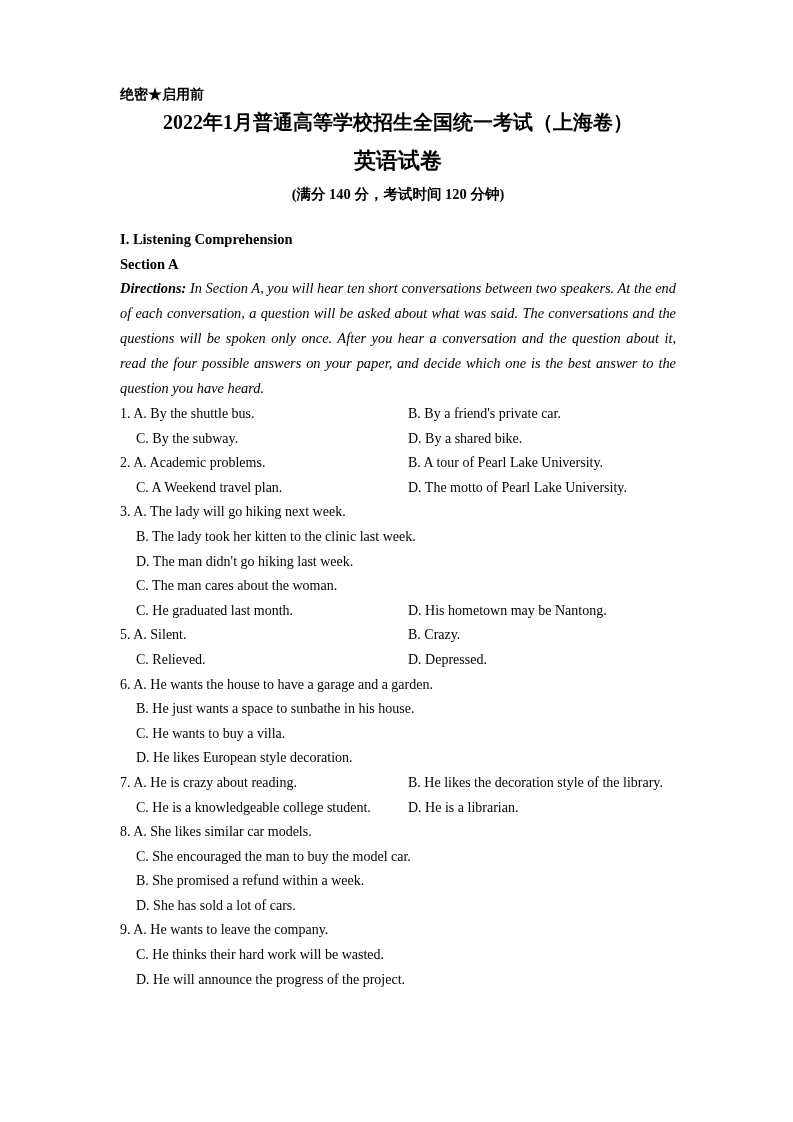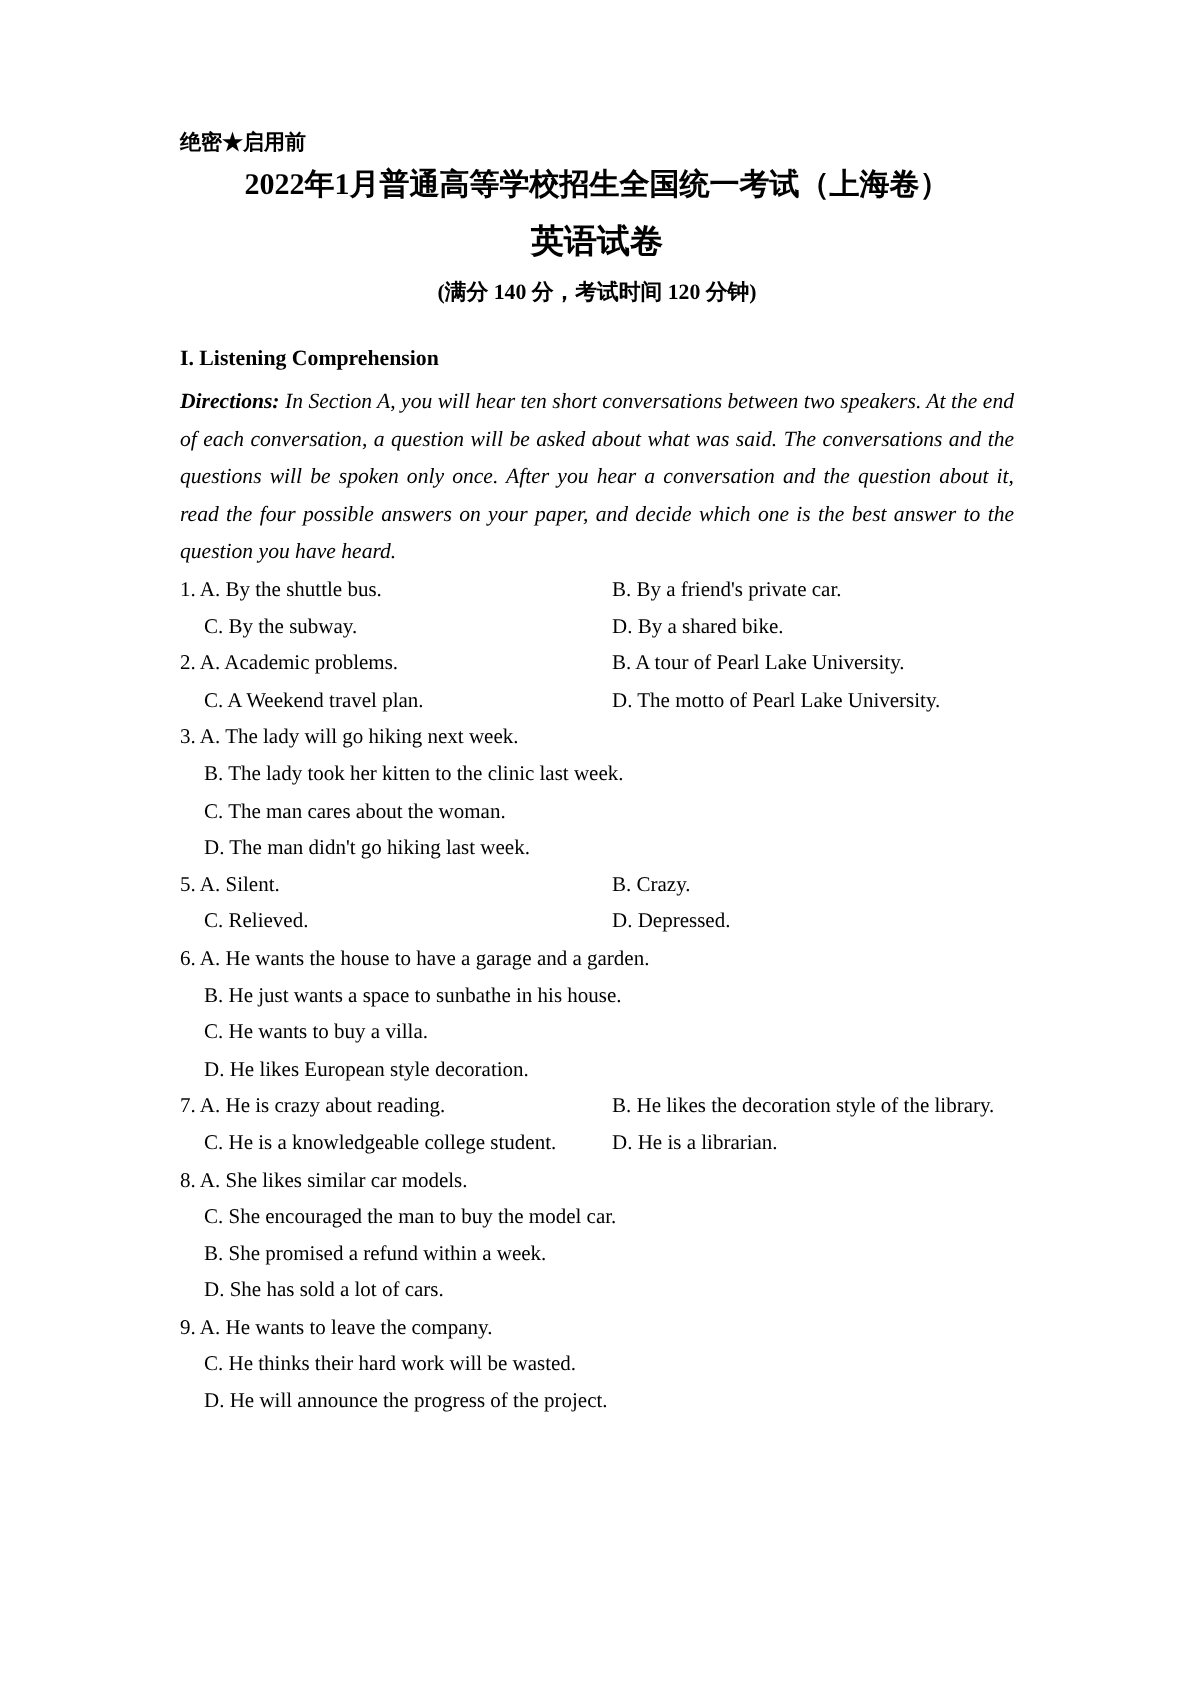--- a/index.html
+++ b/index.html
@@ -86,32 +86,34 @@
 <body>
 
 <div class="page">
   <div class="content">
     <div class="secrecy">绝密★启用前</div>
     <div class="title">2022年1月普通高等学校招生全国统一考试（上海卷）</div>
     <div class="subtitle">英语试卷</div>
     <div class="note">(满分 140 分，考试时间 120 分钟)</div>
 
     <div class="sec-heading">I. Listening Comprehension</div>
+    <div class="sec-sub">Section A</div>
 
     <p class="directions"><span class="dir-label">Directions:</span> <span>In Section A, you will hear ten short conversations between two speakers. At the end of each conversation, a question will be asked about what was said. The conversations and the questions will be spoken only once. After you hear a conversation and the question about it, read the four possible answers on your paper, and decide which one is the best answer to the question you have heard.</span></p>
 
     <div class="questions" id="questions">
         <div class="q-line"><span class="c1">1. A. By the shuttle bus.</span><span class="c2">B. By a friend's private car.</span></div>
         <div class="q-line indent"><span class="c1">C. By the subway.</span><span class="c2">D. By a shared bike.</span></div>
         <div class="q-line"><span class="c1">2. A. Academic problems.</span><span class="c2">B. A tour of Pearl Lake University.</span></div>
         <div class="q-line indent"><span class="c1">C. A Weekend travel plan.</span><span class="c2">D. The motto of Pearl Lake University.</span></div>
         <div class="q-line"><span class="c1">3. A. The lady will go hiking next week.</span></div>
         <div class="q-line indent"><span class="c1">B. The lady took her kitten to the clinic last week.</span></div>
+        <div class="q-line indent"><span class="c1">D. The man didn't go hiking last week.</span></div>
         <div class="q-line indent"><span class="c1">C. The man cares about the woman.</span></div>
-        <div class="q-line indent"><span class="c1">D. The man didn't go hiking last week.</span></div>
+        <div class="q-line indent"><span class="c1">C. He graduated last month.</span><span class="c2">D. His hometown may be Nantong.</span></div>
         <div class="q-line"><span class="c1">5. A. Silent.</span><span class="c2">B. Crazy.</span></div>
         <div class="q-line indent"><span class="c1">C. Relieved.</span><span class="c2">D. Depressed.</span></div>
         <div class="q-line"><span class="c1">6. A. He wants the house to have a garage and a garden.</span></div>
         <div class="q-line indent"><span class="c1">B. He just wants a space to sunbathe in his house.</span></div>
         <div class="q-line indent"><span class="c1">C. He wants to buy a villa.</span></div>
         <div class="q-line indent"><span class="c1">D. He likes European style decoration.</span></div>
         <div class="q-line"><span class="c1">7. A. He is crazy about reading.</span><span class="c2">B. He likes the decoration style of the library.</span></div>
         <div class="q-line indent"><span class="c1">C. He is a knowledgeable college student.</span><span class="c2">D. He is a librarian.</span></div>
         <div class="q-line"><span class="c1">8. A. She likes similar car models.</span></div>
         <div class="q-line indent"><span class="c1">C. She encouraged the man to buy the model car.</span></div>

